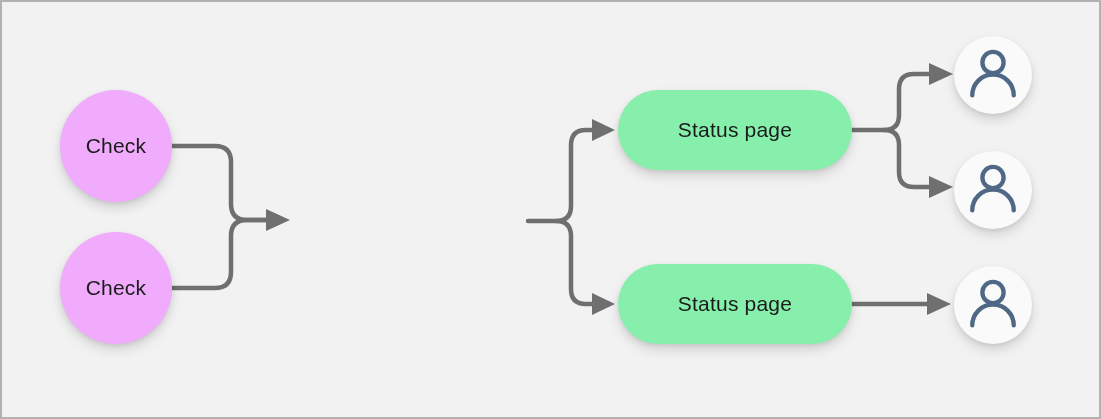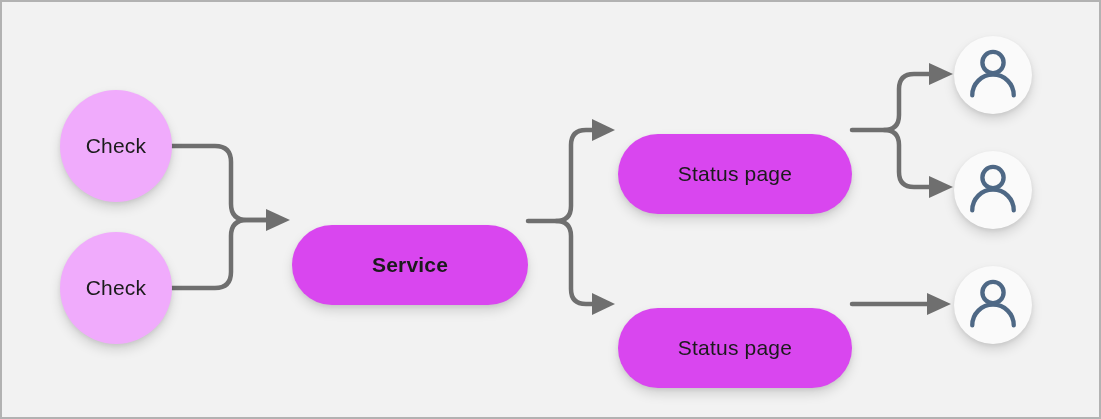--- a/index.html
+++ b/index.html
@@ -28,23 +28,22 @@
     letter-spacing: 0.2px;
     white-space: nowrap;
   }
   .circle-node {
     border-radius: 50%;
     background: #f0abfc;
     box-shadow: 0 6px 12px rgba(0,0,0,0.13), 0 2px 4px rgba(0,0,0,0.07);
   }
   .pill-node {
     border-radius: 40px;
-    background: #d946ef;
+    background: #86efac;
     box-shadow: 0 6px 12px rgba(0,0,0,0.13), 0 2px 4px rgba(0,0,0,0.07);
-    margin-top: 44px;
   }
   .bold { font-weight: bold; }
   .user-node {
     position: absolute;
     width: 78px; height: 78px;
     border-radius: 50%;
     background: #fafafa;
     box-shadow: 0 6px 12px rgba(0,0,0,0.13), 0 2px 4px rgba(0,0,0,0.07);
     display: flex;
     align-items: center;
@@ -76,23 +75,20 @@
     </g>
   </svg>
 
   <div class="node circle-node" style="left:58px; top:88px; width:112px; height:112px;">
     <span>Check</span>
   </div>
   <div class="node circle-node" style="left:58px; top:230px; width:112px; height:112px;">
     <span>Check</span>
   </div>
 
-  <div class="node pill-node bold" style="left:290px; top:179px; width:236px; height:80px;">
-    <span>Service</span>
-  </div>
 
   <div class="node pill-node" style="left:616px; top:88px; width:234px; height:80px;">
     <span>Status page</span>
   </div>
   <div class="node pill-node" style="left:616px; top:262px; width:234px; height:80px;">
     <span>Status page</span>
   </div>
 
   <div class="user-node" style="left:952px; top:34px;">
     <svg width="54" height="54" viewBox="0 0 56 56">

